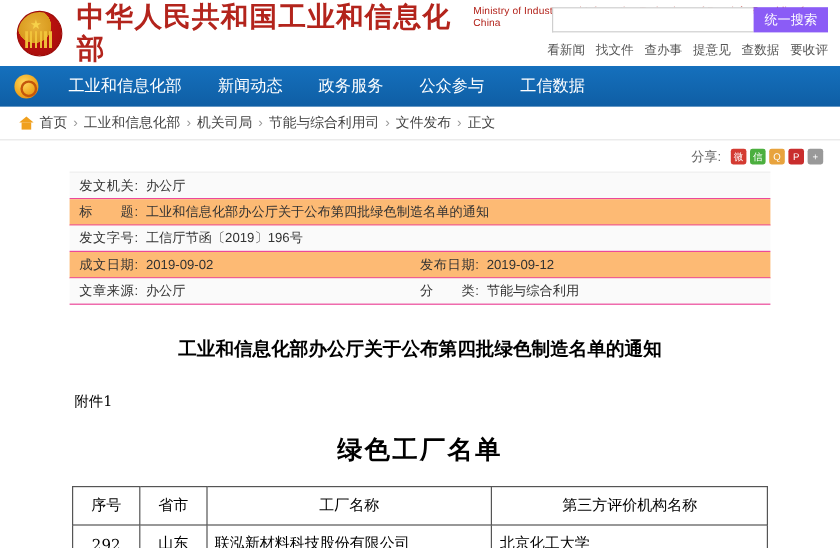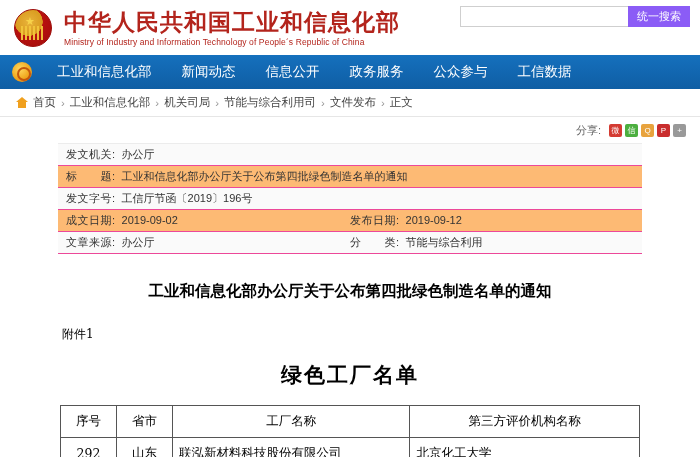--- a/index.html
+++ b/index.html
@@ -43,21 +43,21 @@
     position: absolute; left: 13px; top: 9px;
     color: #f7d24a; font-size: 11px; line-height: 11px;
   }
   .emblem .gear {
     position: absolute; left: 9px; top: 19px;
     width: 24px; height: 14px;
     background:
       repeating-linear-gradient(90deg, #f2c53b 0 2px, transparent 2px 4px);
     opacity: .95;
   }
-  .title-block { display: flex; flex-direction: column; justify-content: center; }
+  .title-block { display: flex; flex-direction: row; justify-content: center; }
   .title-cn {
     font-family: "DejaVu Serif", "Liberation Serif", serif;
     font-size: 23px;
     font-weight: bold;
     color: #b3241c;
     letter-spacing: 1px;
     line-height: 26px;
   }
   .title-en {
     font-size: 8.5px;
@@ -282,29 +282,36 @@
     <div class="title-block">
       <div class="title-cn">中华人民共和国工业和信息化部</div>
       <div class="title-en">Ministry of Industry and Information Technology of People´s Republic of China</div>
     </div>
 
     <div class="search-area">
       <div class="search-row">
         <input class="search-input" type="text" placeholder="" style="">
         <button class="search-btn">统一搜索</button>
       </div>
+      <div class="quicklinks">
+        <span>看新闻</span>
+        <span>找文件</span>
+        <span>查办事</span>
+        <span>提意见</span>
+        <span>查数据</span>
+        <span>要收评</span>
+      </div>
     </div>
   </div>
 
   <div class="nav">
     <div class="nav-logo"></div>
     <div class="nav-items">
       <div class="nav-item">工业和信息化部</div>
       <div class="nav-item">新闻动态</div>
-      <div class="nav-item">信息公开</div>
       <div class="nav-item">政务服务</div>
       <div class="nav-item">公众参与</div>
       <div class="nav-item">工信数据</div>
     </div>
   </div>
 
   <div class="breadcrumb">
     <span class="home-icon"></span>
     <span class="bc-link">首页</span>
     <span class="bc-sep">›</span>

